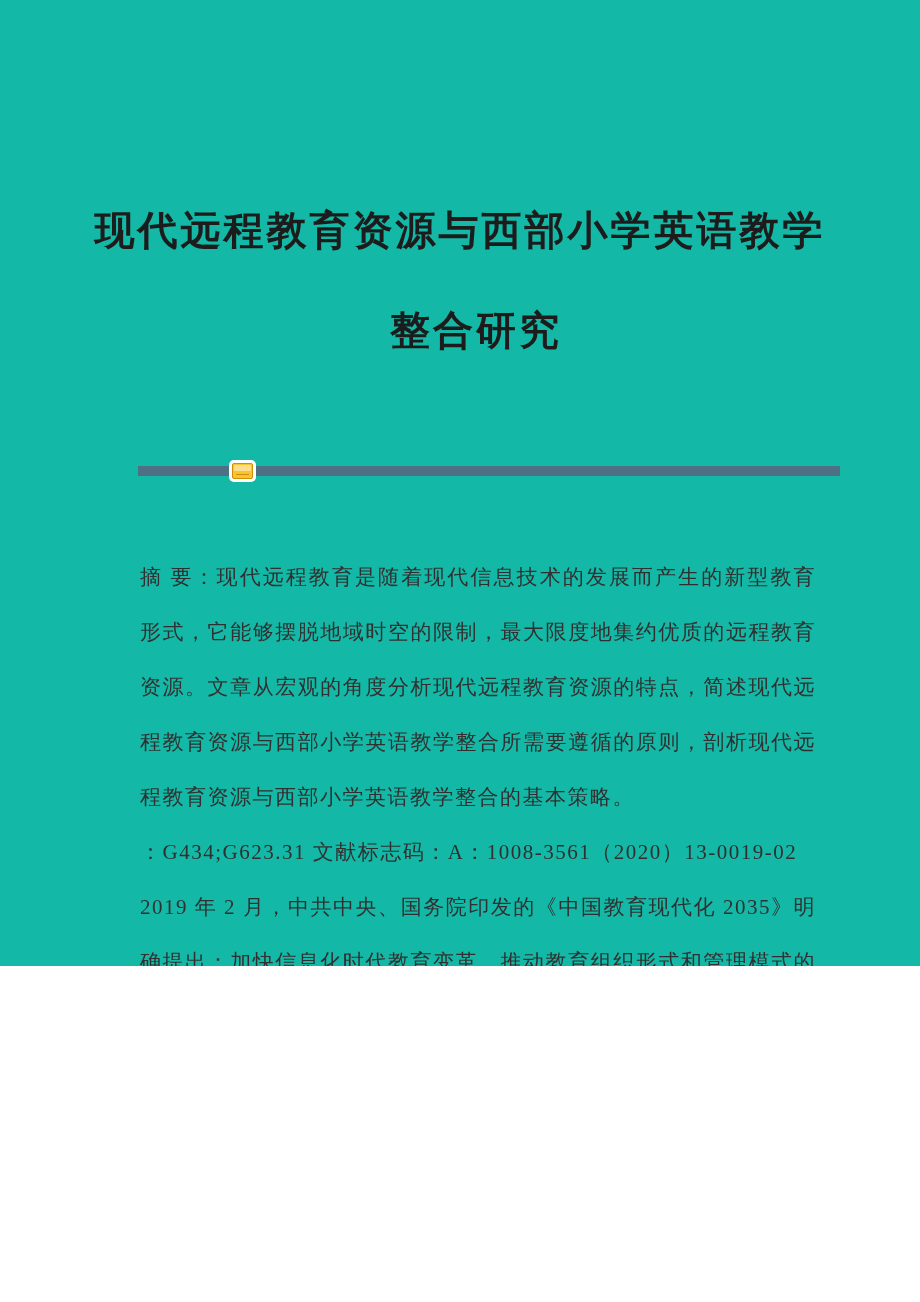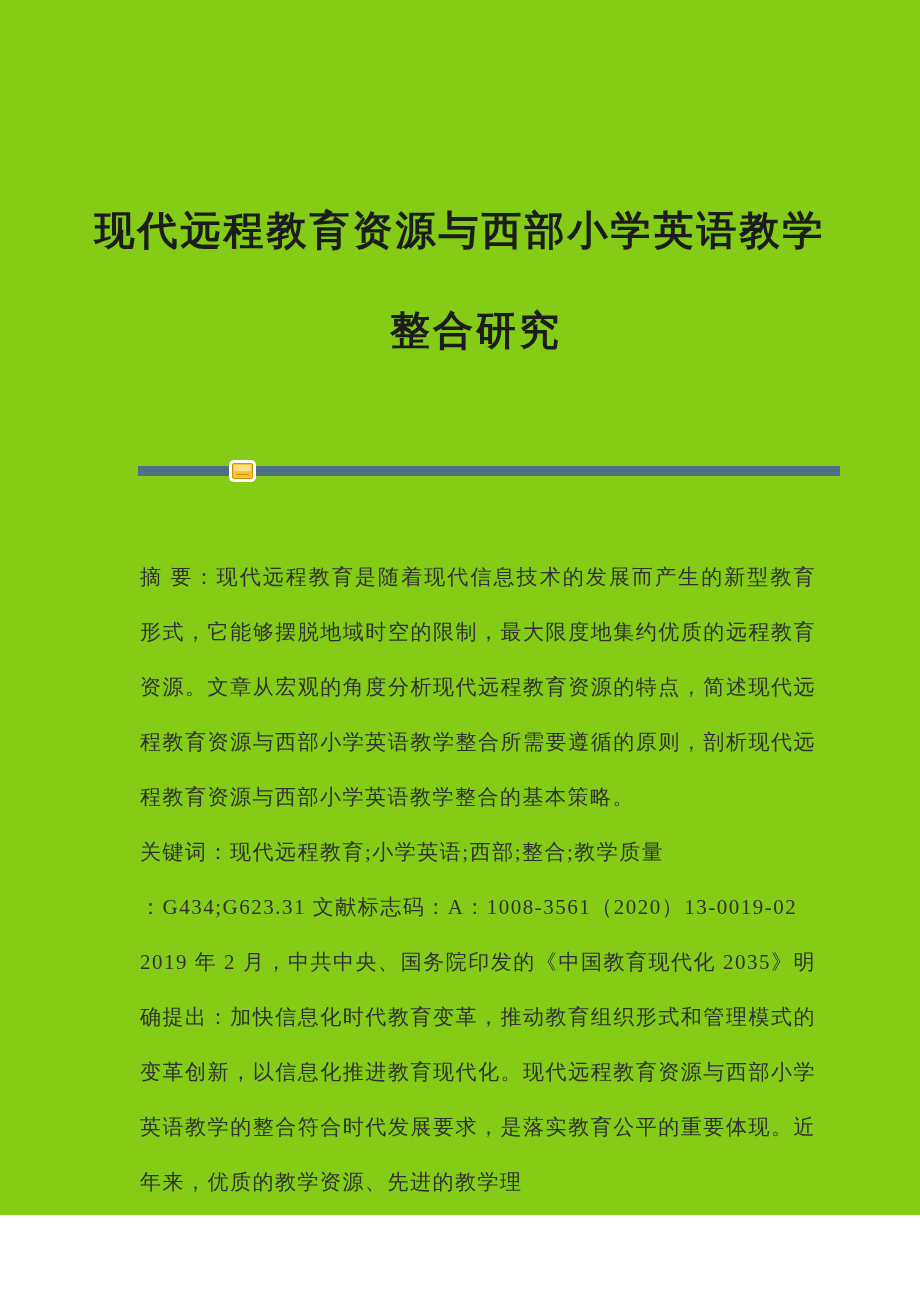--- a/index.html
+++ b/index.html
@@ -4,22 +4,22 @@
 <style>
   * { margin: 0; padding: 0; box-sizing: border-box; }
 
   html, body {
     background: #ffffff;
   }
 
   .page {
     position: relative;
     width: 920px;
-    height: 1215px;
-    background: #84cc16;
+    height: 966px;
+    background: #14b8a6;
     overflow: hidden;
     font-family: "Liberation Serif", "DejaVu Serif", serif;
     color: #2b2b2b;
   }
 
   
   .title {
     padding-top: 208px;
     text-align: center;
     font-weight: 600;
@@ -101,20 +101,19 @@
   </h1>
 
   <div class="divider" style="background-color: rgb(78, 112, 133);">
     <span class="envelope-icon" style="background-color: rgb(252, 195, 46);"></span>
   </div>
 
   <div class="content">
 
     <p class="para">摘 要：现代远程教育是随着现代信息技术的发展而产生的新型教育形式，它能够摆脱地域时空的限制，最大限度地集约优质的远程教育资源。文章从宏观的角度分析现代远程教育资源的特点，简述现代远程教育资源与西部小学英语教学整合所需要遵循的原则，剖析现代远程教育资源与西部小学英语教学整合的基本策略。</p>
 
-    <p class="para">关键词：现代远程教育;小学英语;西部;整合;教学质量</p>
 
     <p class="para">：G434;G623.31 文献标志码：A：1008-3561（2020）13-0019-02</p>
 
     <p class="para">2019 年 2 月，中共中央、国务院印发的《中国教育现代化 2035》明确提出：加快信息化时代教育变革，推动教育组织形式和管理模式的变革创新，以信息化推进教育现代化。现代远程教育资源与西部小学英语教学的整合符合时代发展要求，是落实教育公平的重要体现。近年来，优质的教学资源、先进的教学理</p>
   </div>
 
 </div>
 
 </body></html>

